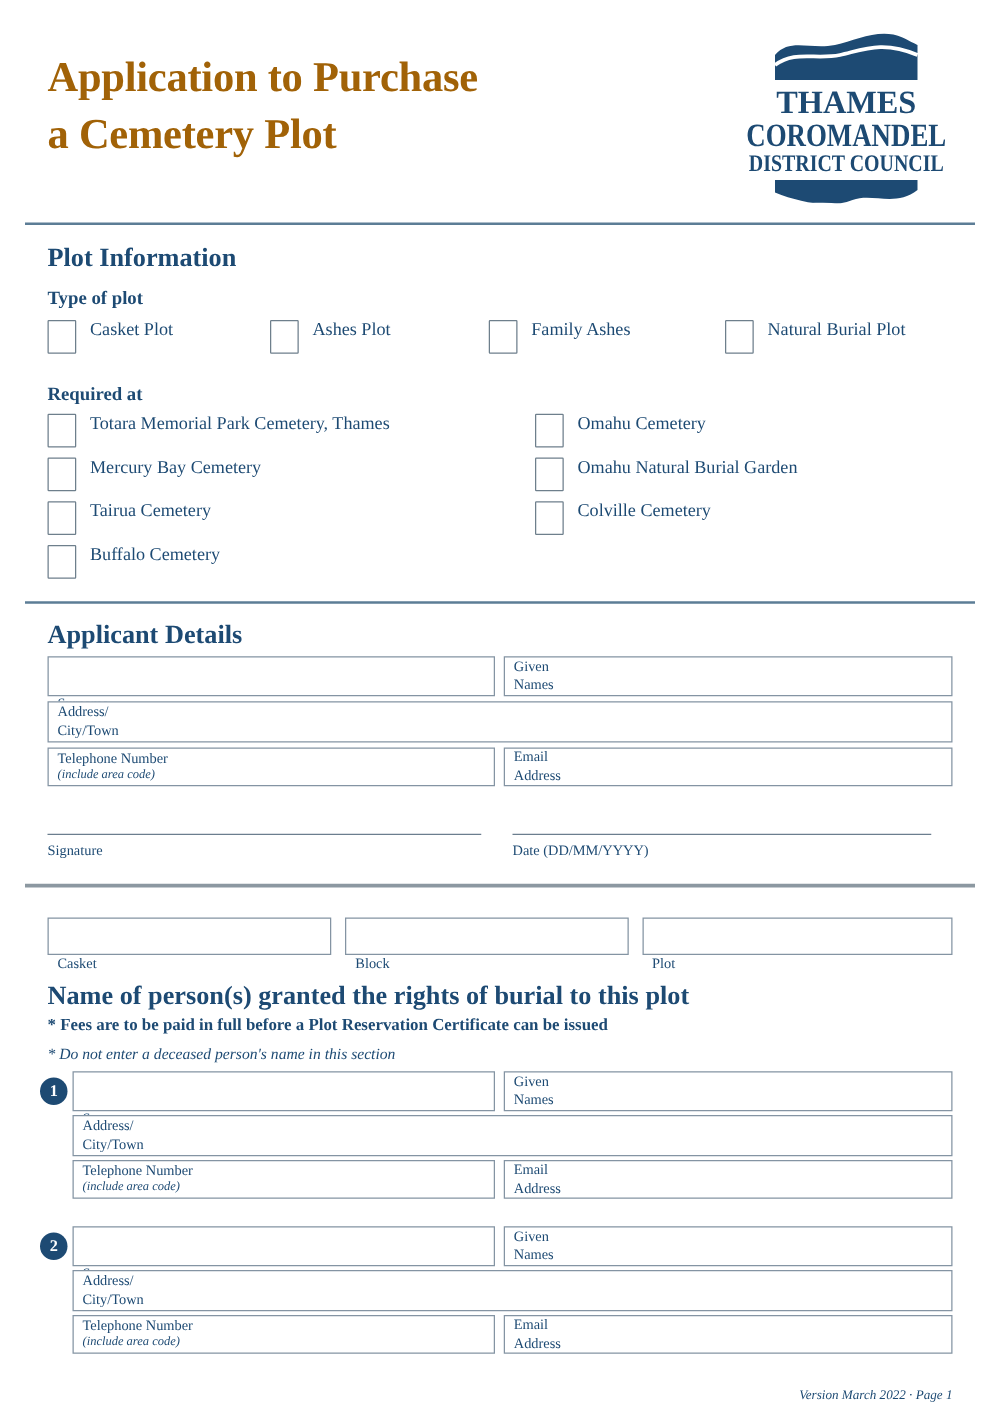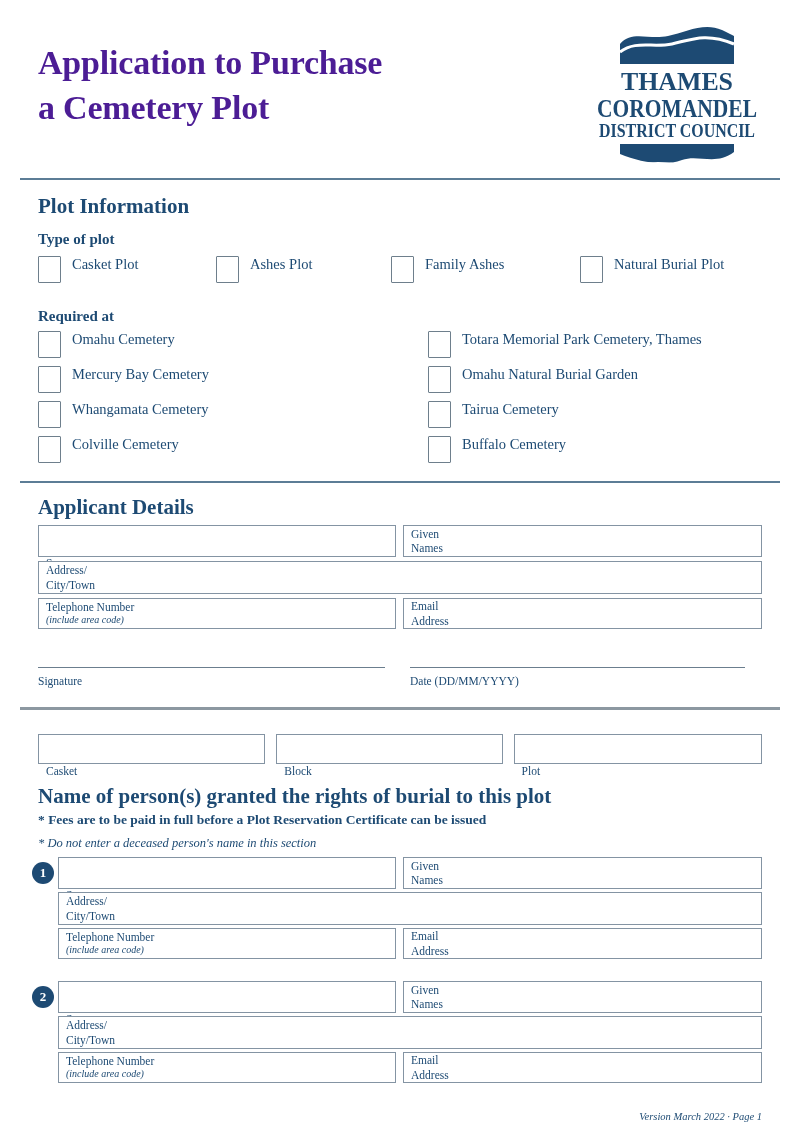--- a/index.html
+++ b/index.html
@@ -9,21 +9,21 @@
     width:800px; height:1130px;
     margin:0 auto;
     background:#ffffff;
     font-family:"Liberation Serif", serif;
     color:#1d4a73;
     padding:0 38px;
     overflow:hidden;
   }
   
   .header { display:flex; justify-content:space-between; align-items:flex-start; margin-top:20px; }
-  .title { font-size:34px; line-height:45px; font-weight:bold; color:#4c1d95; margin-top:20px; letter-spacing:-0.2px; }
+  .title { font-size:34px; line-height:45px; font-weight:bold; color:#a16207; margin-top:20px; letter-spacing:-0.2px; }
   .logo { width:170px; height:150px; flex:0 0 auto; margin-top:0px; }
   .logo text { font-family:"Liberation Serif", serif; font-weight:bold; fill:#1d4a73; }
   
   .divider-thin { border-top:2px solid #5c7d96; margin:8px -18px 0 -18px; }
   .divider-thin2 { border-top:2px solid #5c7d96; margin:18px -18px 0 -18px; }
   .divider-thick { border-top:3px solid #8c98a1; margin:20px -18px 0 -18px; }
   
   .h2 { font-size:21px; font-weight:bold; margin-top:14px; }
   .h3 { font-size:15px; font-weight:bold; }
   
@@ -117,37 +117,33 @@
       <span class="cb"></span>
       <span>Natural Burial Plot</span>
     </div>
   </div>
 
   <div class="h3 req-label">Required at</div>
 
   <div class="req-grid">
     <div class="cb-item">
       <span class="cb"></span>
+      <span>Totara Memorial Park Cemetery, Thames</span>
+    </div>
+    <div class="cb-item">
+      <span class="cb"></span>
       <span>Omahu Cemetery</span>
     </div>
     <div class="cb-item">
       <span class="cb"></span>
-      <span>Totara Memorial Park Cemetery, Thames</span>
-    </div>
-    <div class="cb-item">
-      <span class="cb"></span>
       <span>Mercury Bay Cemetery</span>
     </div>
     <div class="cb-item">
       <span class="cb"></span>
       <span>Omahu Natural Burial Garden</span>
-    </div>
-    <div class="cb-item">
-      <span class="cb"></span>
-      <span>Whangamata Cemetery</span>
     </div>
     <div class="cb-item">
       <span class="cb"></span>
       <span>Tairua Cemetery</span>
     </div>
     <div class="cb-item">
       <span class="cb"></span>
       <span>Colville Cemetery</span>
     </div>
     <div class="cb-item">

